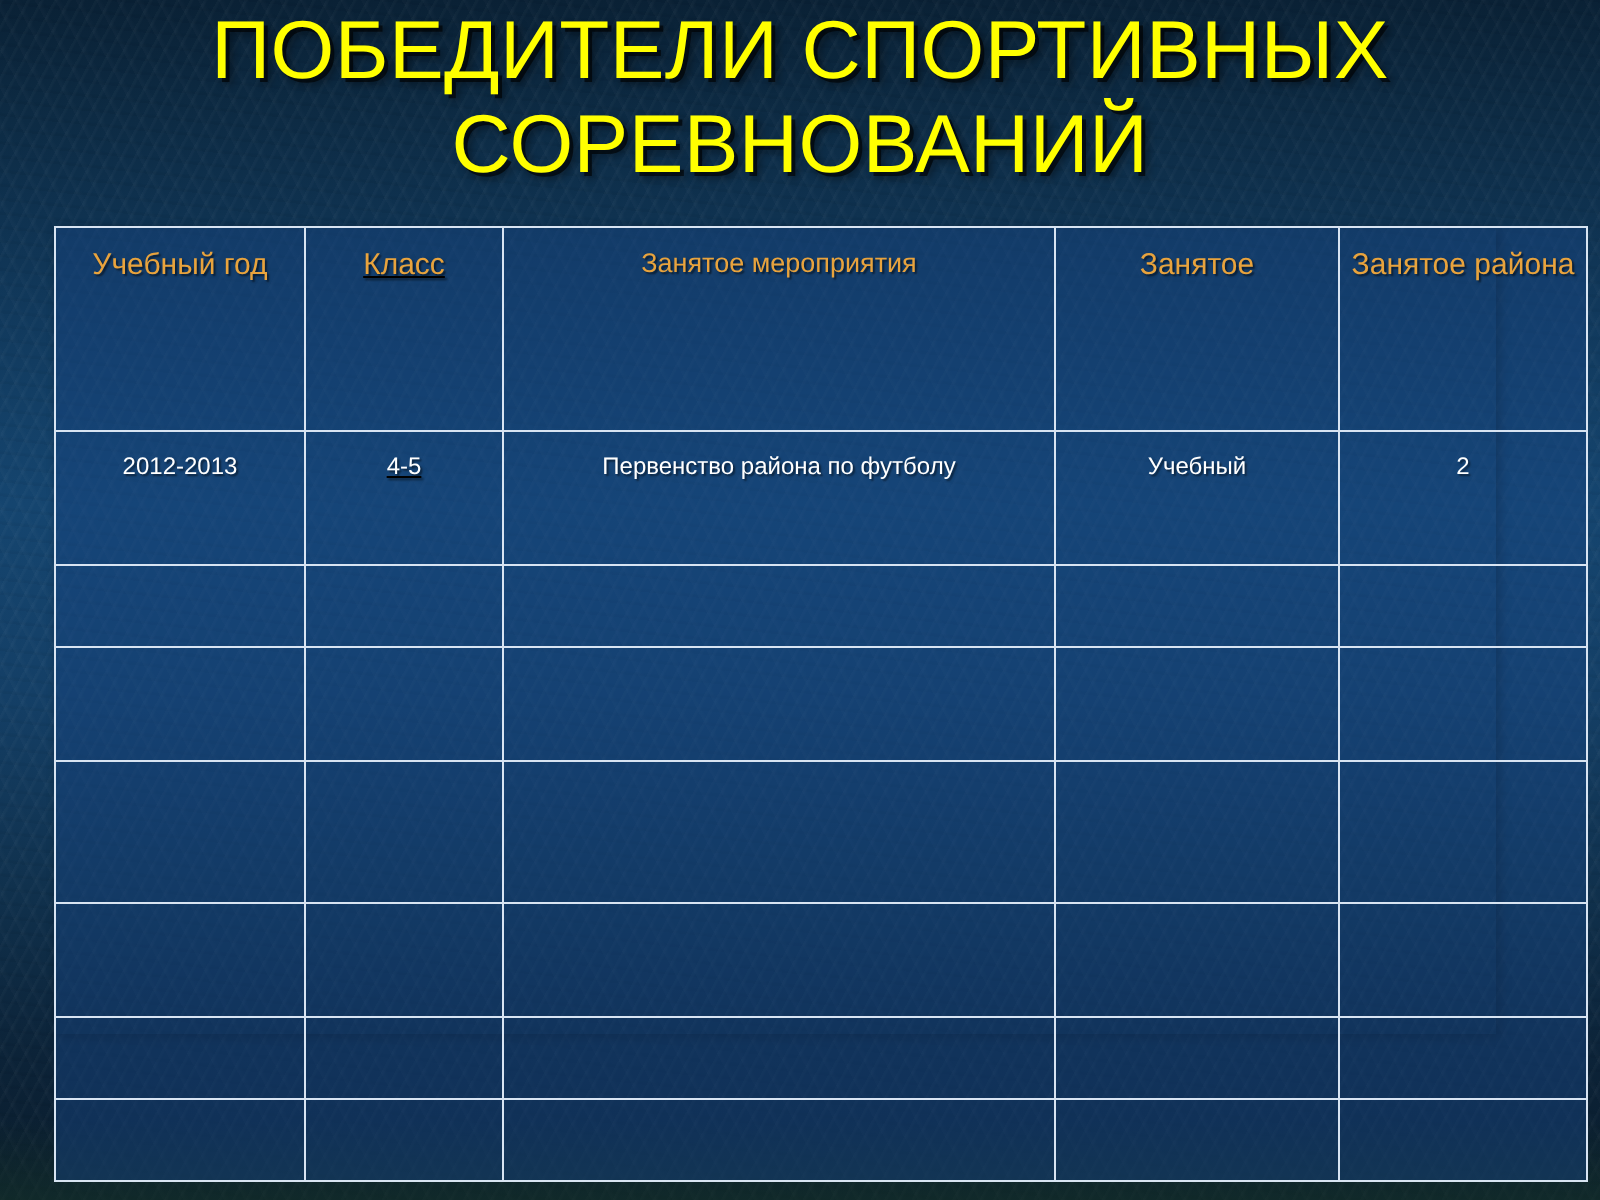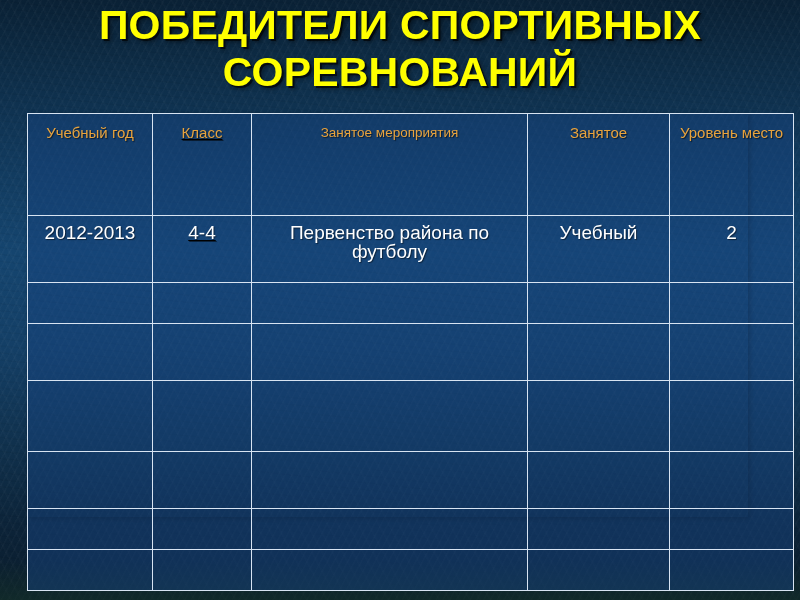--- a/index.html
+++ b/index.html
@@ -58,21 +58,21 @@
   .title {
     position: absolute;
     left: 0;
     top: 2px;
     width: 800px;
     z-index: 5;
     text-align: center;
     color: #ffff00;
     font-size: 41px;
     line-height: 47px;
-    font-weight: bold;
+    font-weight: normal;
     letter-spacing: 0.2px;
     text-shadow:
       2px 2px 0 rgba(0,0,0,0.62),
       3px 3px 4px rgba(0,0,0,0.45);
   }
 
   
   .table-wrap {
     position: absolute;
     left: 27px;
@@ -119,21 +119,21 @@
     line-height: 19px;
     font-weight: normal;
     text-shadow: 1px 1px 1px rgba(0,0,0,0.55);
   }
   .h-text.small {
     font-size: 13.5px;
     line-height: 18px;
   }
   .d-text {
     color: #ffffff;
-    font-size: 19px;
+    font-size: 12px;
     line-height: 17px;
     text-shadow: 1px 1px 1px rgba(0,0,0,0.5);
   }
   .nowrap { white-space: nowrap; }
 </style>
 </head>
 <body>
 
 <div class="slide">
 
@@ -150,30 +150,30 @@
           <td class="c2">
             <span class="h-text">Класс</span>
           </td>
           <td class="c3">
             <span class="h-text small nowrap">Занятое  мероприятия</span>
           </td>
           <td class="c4">
             <span class="h-text">Занятое</span>
           </td>
           <td class="c5">
-            <span class="h-text">Уровень место</span>
+            <span class="h-text">Занятое района</span>
           </td>
         </tr>
 
         <tr class="data-row">
           <td class="c1">
             <span class="d-text">2012-2013</span>
           </td>
           <td class="c2">
-            <span class="d-text">4-4</span>
+            <span class="d-text">4-5</span>
           </td>
           <td class="c3">
             <span class="d-text">Первенство района по футболу</span>
           </td>
           <td class="c4">
             <span class="d-text">Учебный</span>
           </td>
           <td class="c5">
             <span class="d-text">2</span>
           </td>

